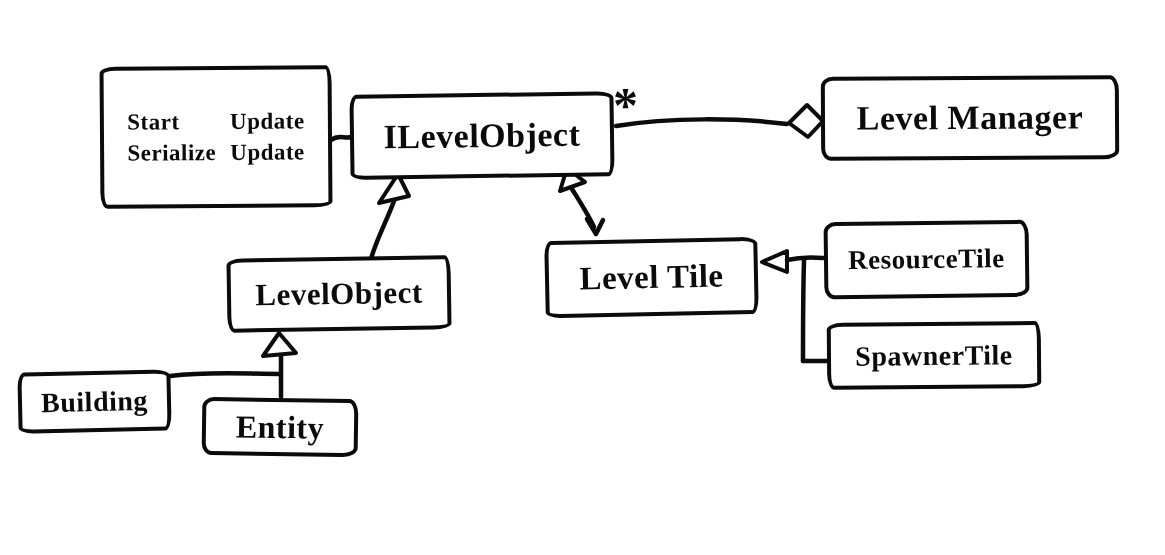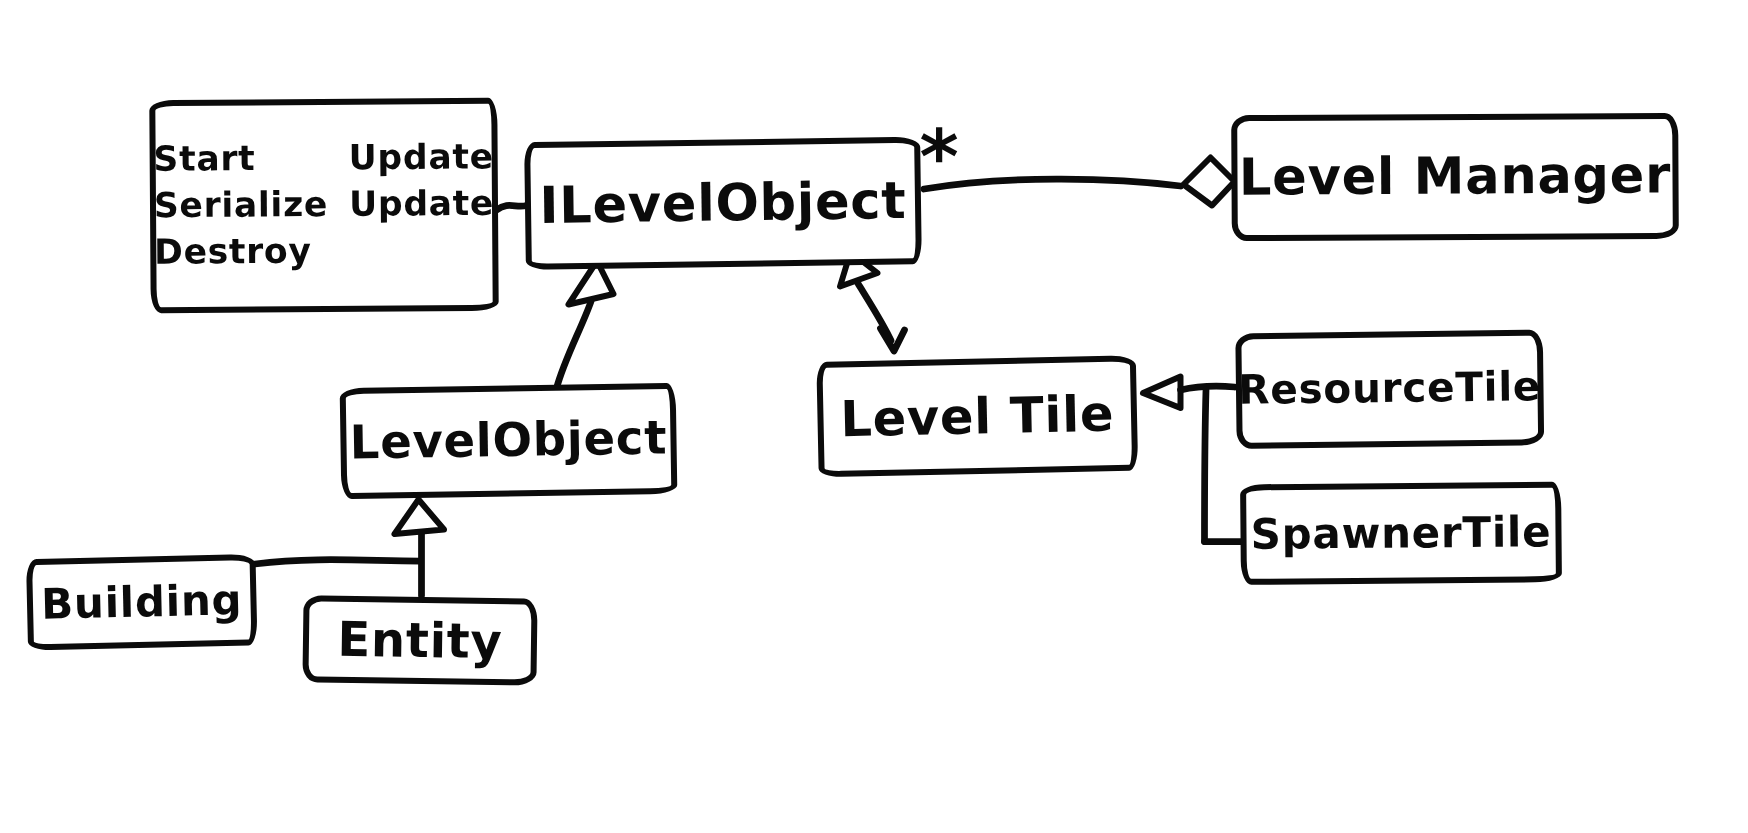--- a/index.html
+++ b/index.html
@@ -4,21 +4,21 @@
 <style>
   html, body { margin: 0; padding: 0; }
   body {
     width: 1165px; height: 555px;
     background: #ffffff;
     font-family: "DejaVu Sans", sans-serif;
     position: relative;
     overflow: hidden;
     color: #0b0b0b;
   }
-  .stage { position: absolute; inset: 0; }
+  .stage { position: absolute; inset: 0; font-family: Liberation Serif, serif; }
   svg.wires { position: absolute; left: 0; top: 0; }
   svg.wires path, svg.wires polyline {
     stroke: #0b0b0b; stroke-width: 4.5; fill: none;
     stroke-linecap: round; stroke-linejoin: round;
   }
   svg.wires polygon {
     stroke: #0b0b0b; stroke-width: 4; fill: #ffffff; stroke-linejoin: round;
   }
   .node {
     position: absolute;
@@ -87,21 +87,20 @@
       <path d="M281,397 L281,355"></path>
       <polygon points="279,333 263,356 296,353"></polygon>
     </g>
   </svg>
 
   <div class="node sk1 methods" style="left:100px; top:66px; width:232px; height:142px; transform:rotate(-0.4deg);">
     <span>Start</span>
     <span>Update</span>
     <span>Serialize</span>
     <span>Update</span>
-    <span>Destroy</span>
   </div>
 
   <div class="node sk2" style="left:350px; top:93px; width:264px; height:85px; font-size:34px; transform:rotate(-0.8deg);">
     <span>ILevelObject</span>
   </div>
 
   <div class="star" style="left:613px; top:80px;">*</div>
 
   <div class="node sk3" style="left:821px; top:76px; width:298px; height:84px; font-size:34px; transform:rotate(-0.3deg);">
     <span>Level Manager</span>

